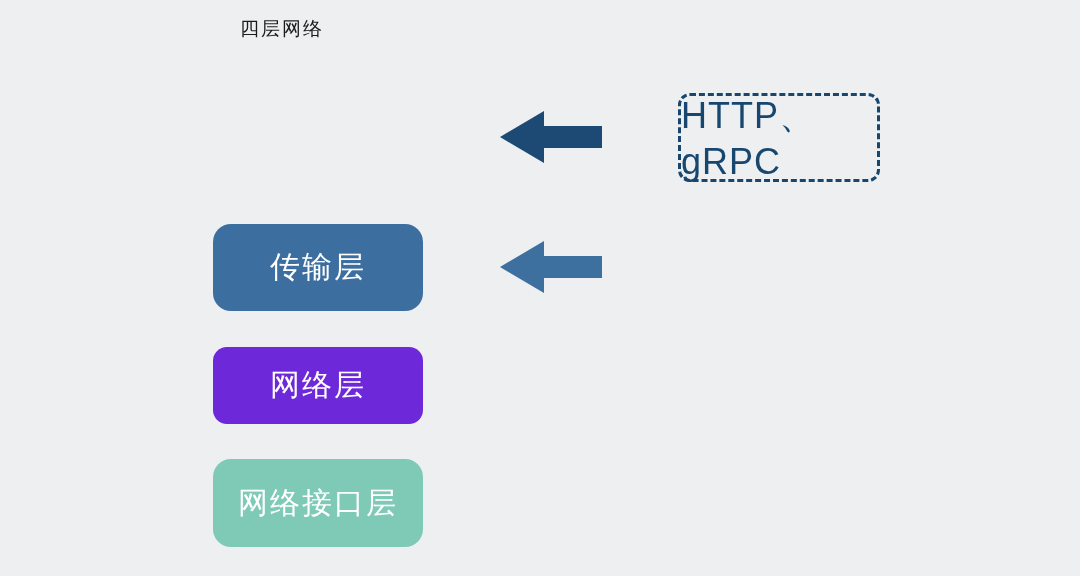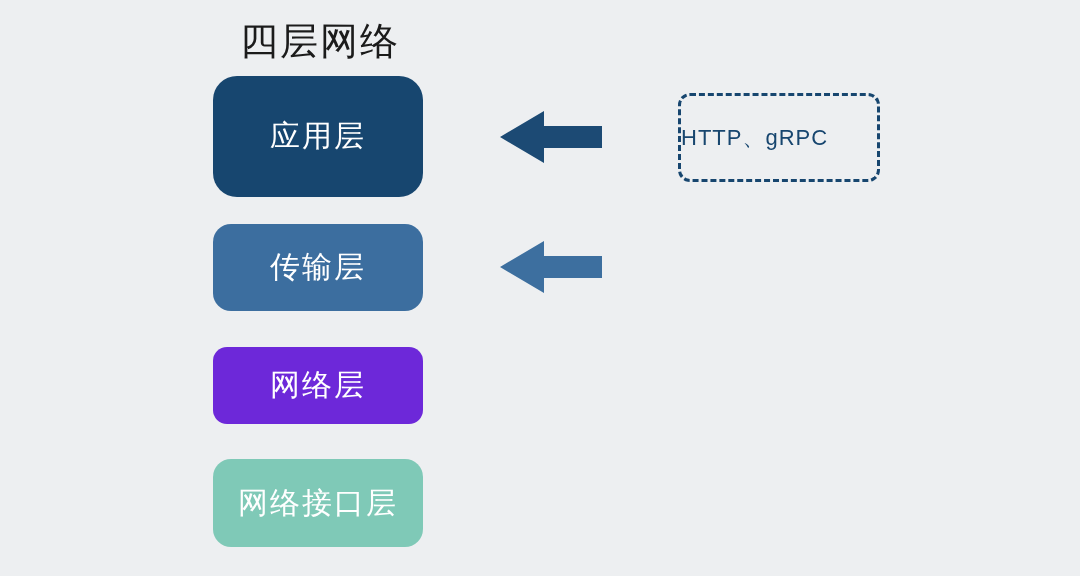--- a/index.html
+++ b/index.html
@@ -8,21 +8,21 @@
     font-family: "Liberation Sans", "DejaVu Sans", sans-serif;
     background: #edeff1;
     overflow: hidden;
     position: relative;
   }
   .canvas { position: absolute; inset: 0; }
 
   .title {
     position: absolute;
     left: 240px; top: 16px;
-    font-size: 38px;
+    font-size: 19px;
     font-weight: 500;
     color: #1b1b1b;
     letter-spacing: 2px;
   }
 
   .layer {
     position: absolute;
     left: 213px;
     width: 210px;
     display: flex;
@@ -48,38 +48,35 @@
 
   .proto {
     position: absolute;
     left: 678px;
     width: 202px;
     height: 89px;
     border: 3px dashed currentColor;
     border-radius: 12px;
     display: flex;
     align-items: center;
-    justify-content: flex-start;
-    font-size: 22px;
+    justify-content: flex-end;
+    font-size: 36px;
     letter-spacing: 1px;
     background: transparent;
   }
   .proto-0 { top: 93px; }
   .proto-1 { top: 224px; }
 </style>
 </head>
 <body>
 
 <div class="canvas">
 
   <div class="title">四层网络</div>
 
-  <div class="layer layer-0" style="background: rgb(23, 70, 111);">
-    <span>应用层</span>
-  </div>
   <div class="layer layer-1" style="background: rgb(60, 110, 159); font-family: Liberation Serif, serif;">
     <span>传输层</span>
   </div>
   <div class="layer layer-2" style="background: #6d28d9;">
     <span>网络层</span>
   </div>
   <div class="layer layer-3" style="background: rgb(127, 201, 183);">
     <span>网络接口层</span>
   </div>
 

